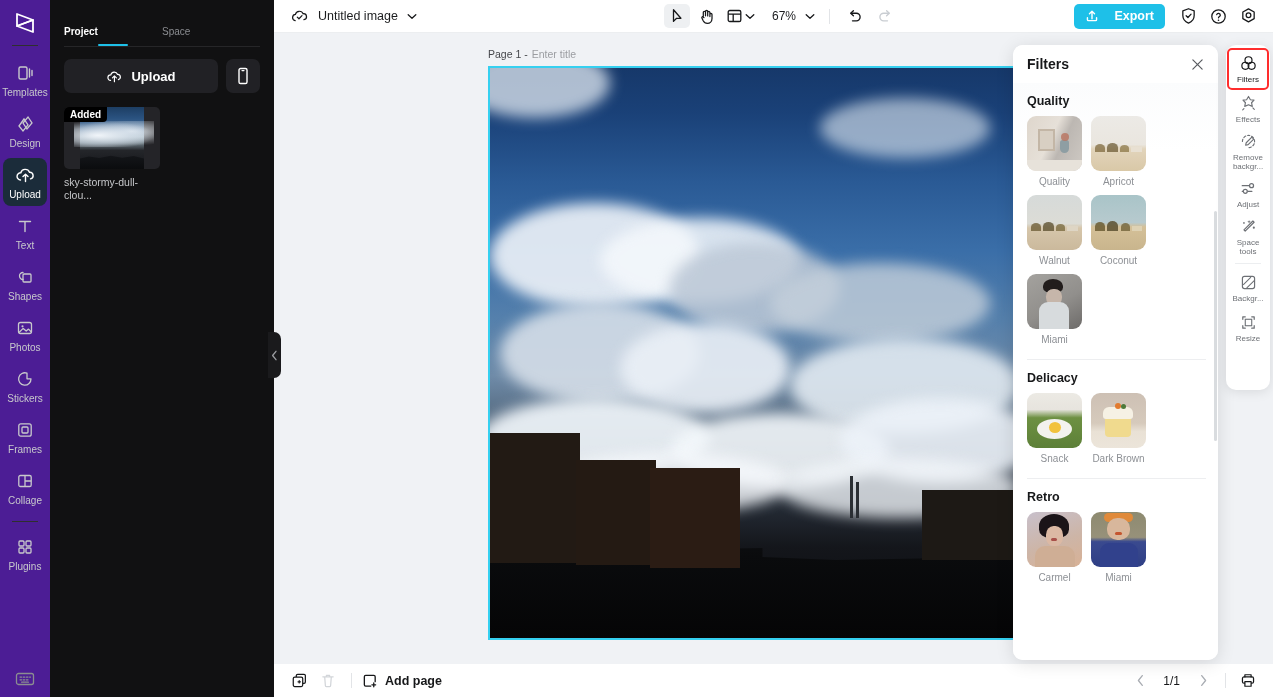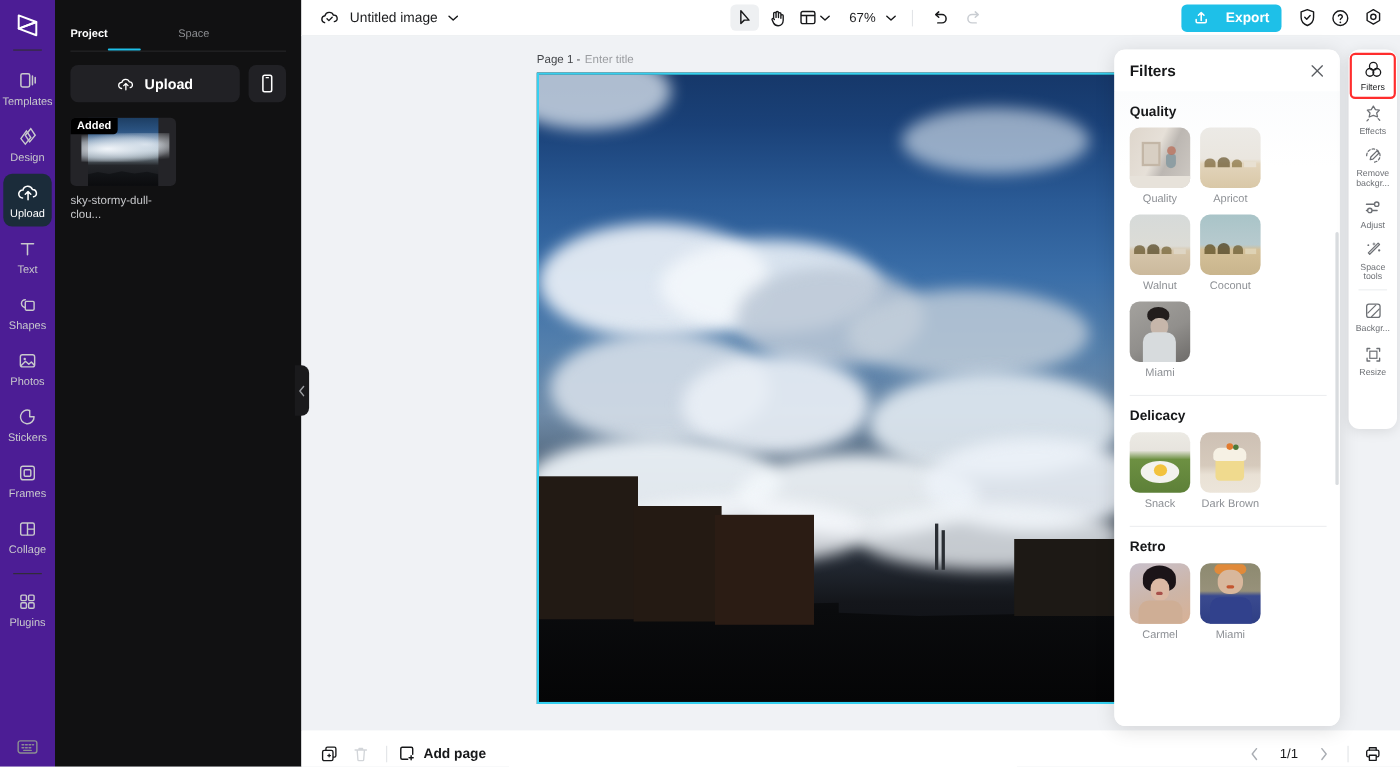--- a/index.html
+++ b/index.html
@@ -191,21 +191,21 @@
     padding: 3px 0;
   }
   .rr-item .rrl { font-size: 8px; color: #6d7075; text-align:center; line-height: 9px; }
   .rr-item.hl { outline: 2.5px solid #ff2d2d; outline-offset: -1px; border-radius: 4px; }
   .rr-item.hl .rrl { color: #17181a; }
   .rr-div { width: 26px; height: 1px; background: #eceef0; margin: 4px 0; }
 
   
   .bottombar {
     position: absolute; left: 274px; bottom: 0; width: 999px; height: 33px;
-    background: #ffffff; display:flex; align-items:flex-end;
+    background: #ffffff; display:flex; align-items:center;
   }
   .bb-left { display:flex; align-items:center; gap: 3px; margin-left: 12px; }
   .bb-btn { width: 26px; height: 24px; display:flex;align-items:center;justify-content:center;cursor:pointer;}
   .bb-vline { width:1px; height: 15px; background: #e2e4e7; margin: 0 7px; }
   .addpage { display:flex; align-items:center; gap:7px; cursor:pointer; font-size: 12.5px; color:#17181a; font-weight:700;}
   .bb-right { position:absolute; right: 12px; display:flex; align-items:center; gap: 2px; }
   .pagenum { font-size: 12px; color: #17181a; margin: 0 8px; }
 
   .hscroll {
     position: absolute; left: 574px; bottom: 1px; width: 400px; height: 5px;

